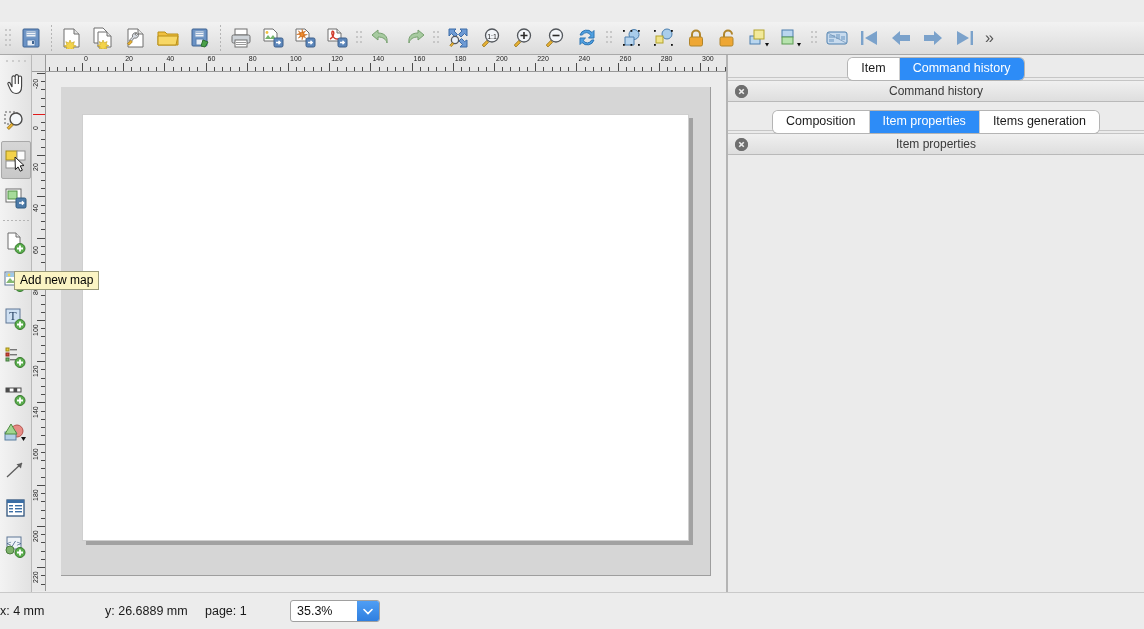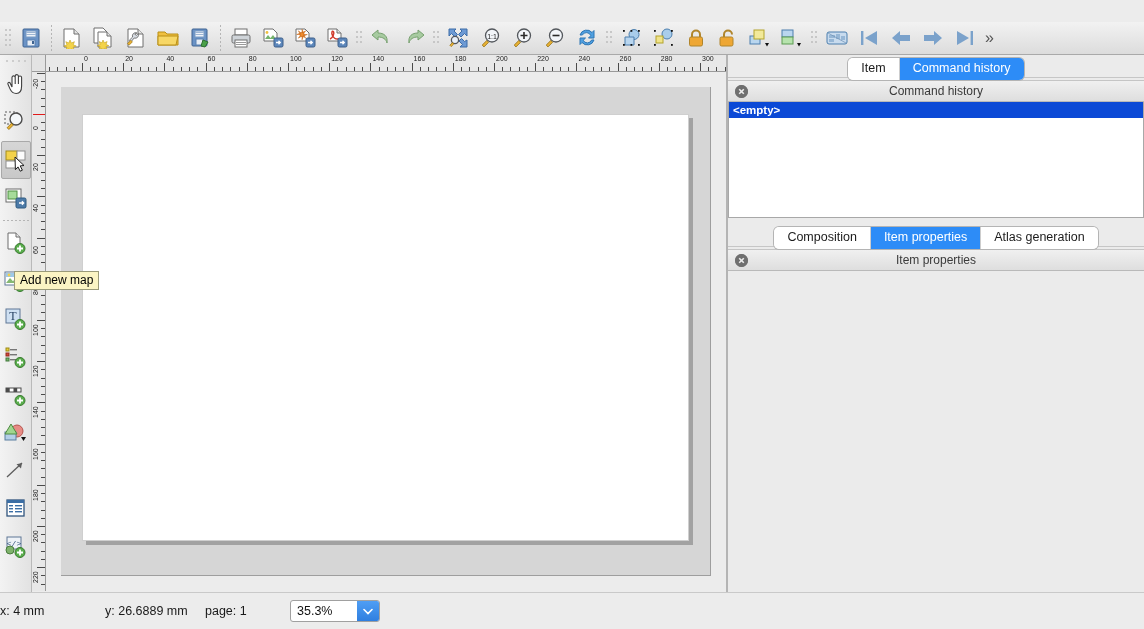--- a/index.html
+++ b/index.html
@@ -883,29 +883,26 @@
       <div class="closeIcon">
         <svg width="13" height="13" viewBox="0 0 13 13">
           <circle cx="6.5" cy="6.5" r="6.5" fill="#6f6f6f"></circle>
           <path d="M4.2 4.2l4.6 4.6M8.8 4.2l-4.6 4.6" stroke="#ececec" stroke-width="1.6"></path>
         </svg>
       </div>
       <div class="ttl">Command history</div>
       <div style="width:20px"></div>
     </div>
 
-    <div class="listArea">
-      <div class="listRow sel">&lt;empty&gt;</div>
-    </div>
 
     <div class="tabstrip" style="margin-top:6px">
       <div class="tabgroup">
         <div class="tab">Composition</div>
         <div class="tab sel">Item properties</div>
-        <div class="tab">Atlas generation</div>
+        <div class="tab">Items generation</div>
       </div>
     </div>
 
     <div class="dockHeader">
       <div class="closeIcon">
         <svg width="13" height="13" viewBox="0 0 13 13">
           <circle cx="6.5" cy="6.5" r="6.5" fill="#6f6f6f"></circle>
           <path d="M4.2 4.2l4.6 4.6M8.8 4.2l-4.6 4.6" stroke="#ececec" stroke-width="1.6"></path>
         </svg>
       </div>

